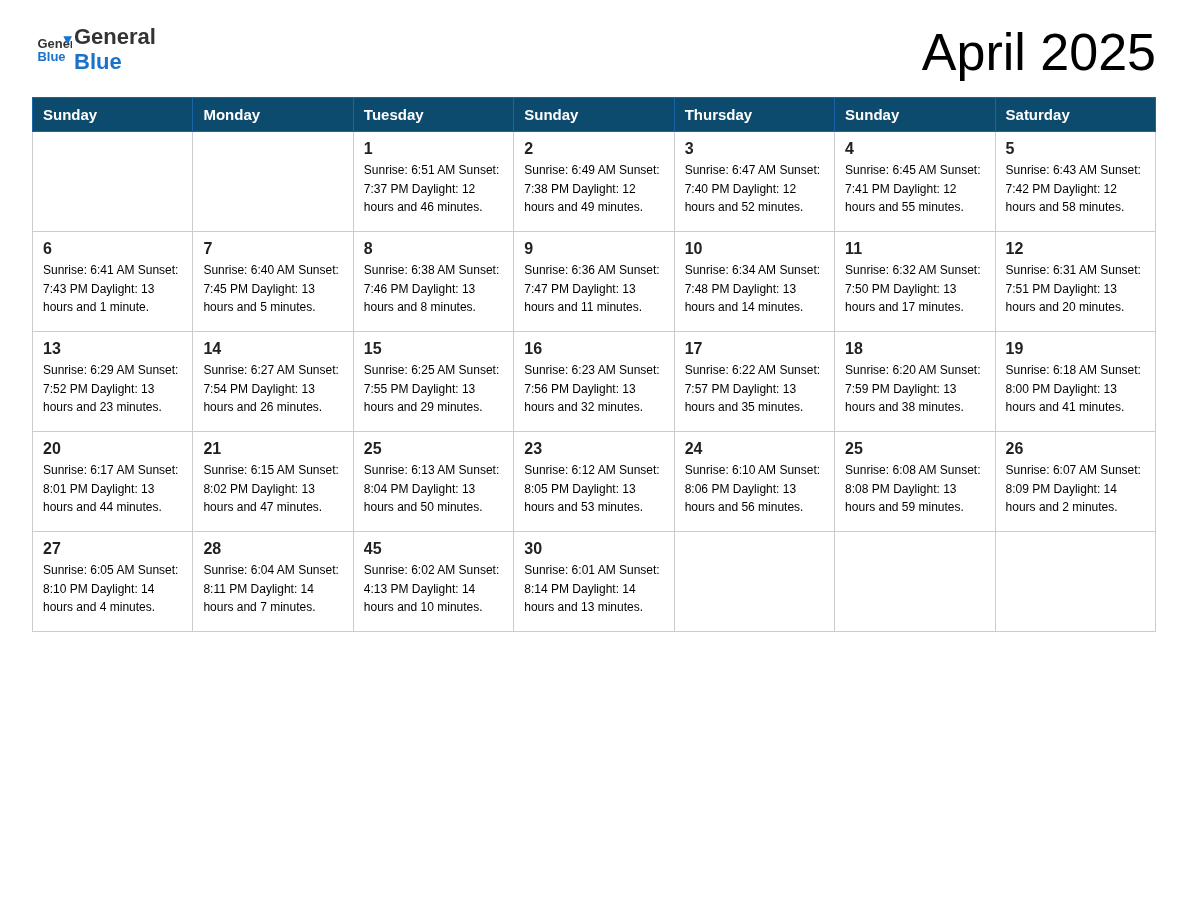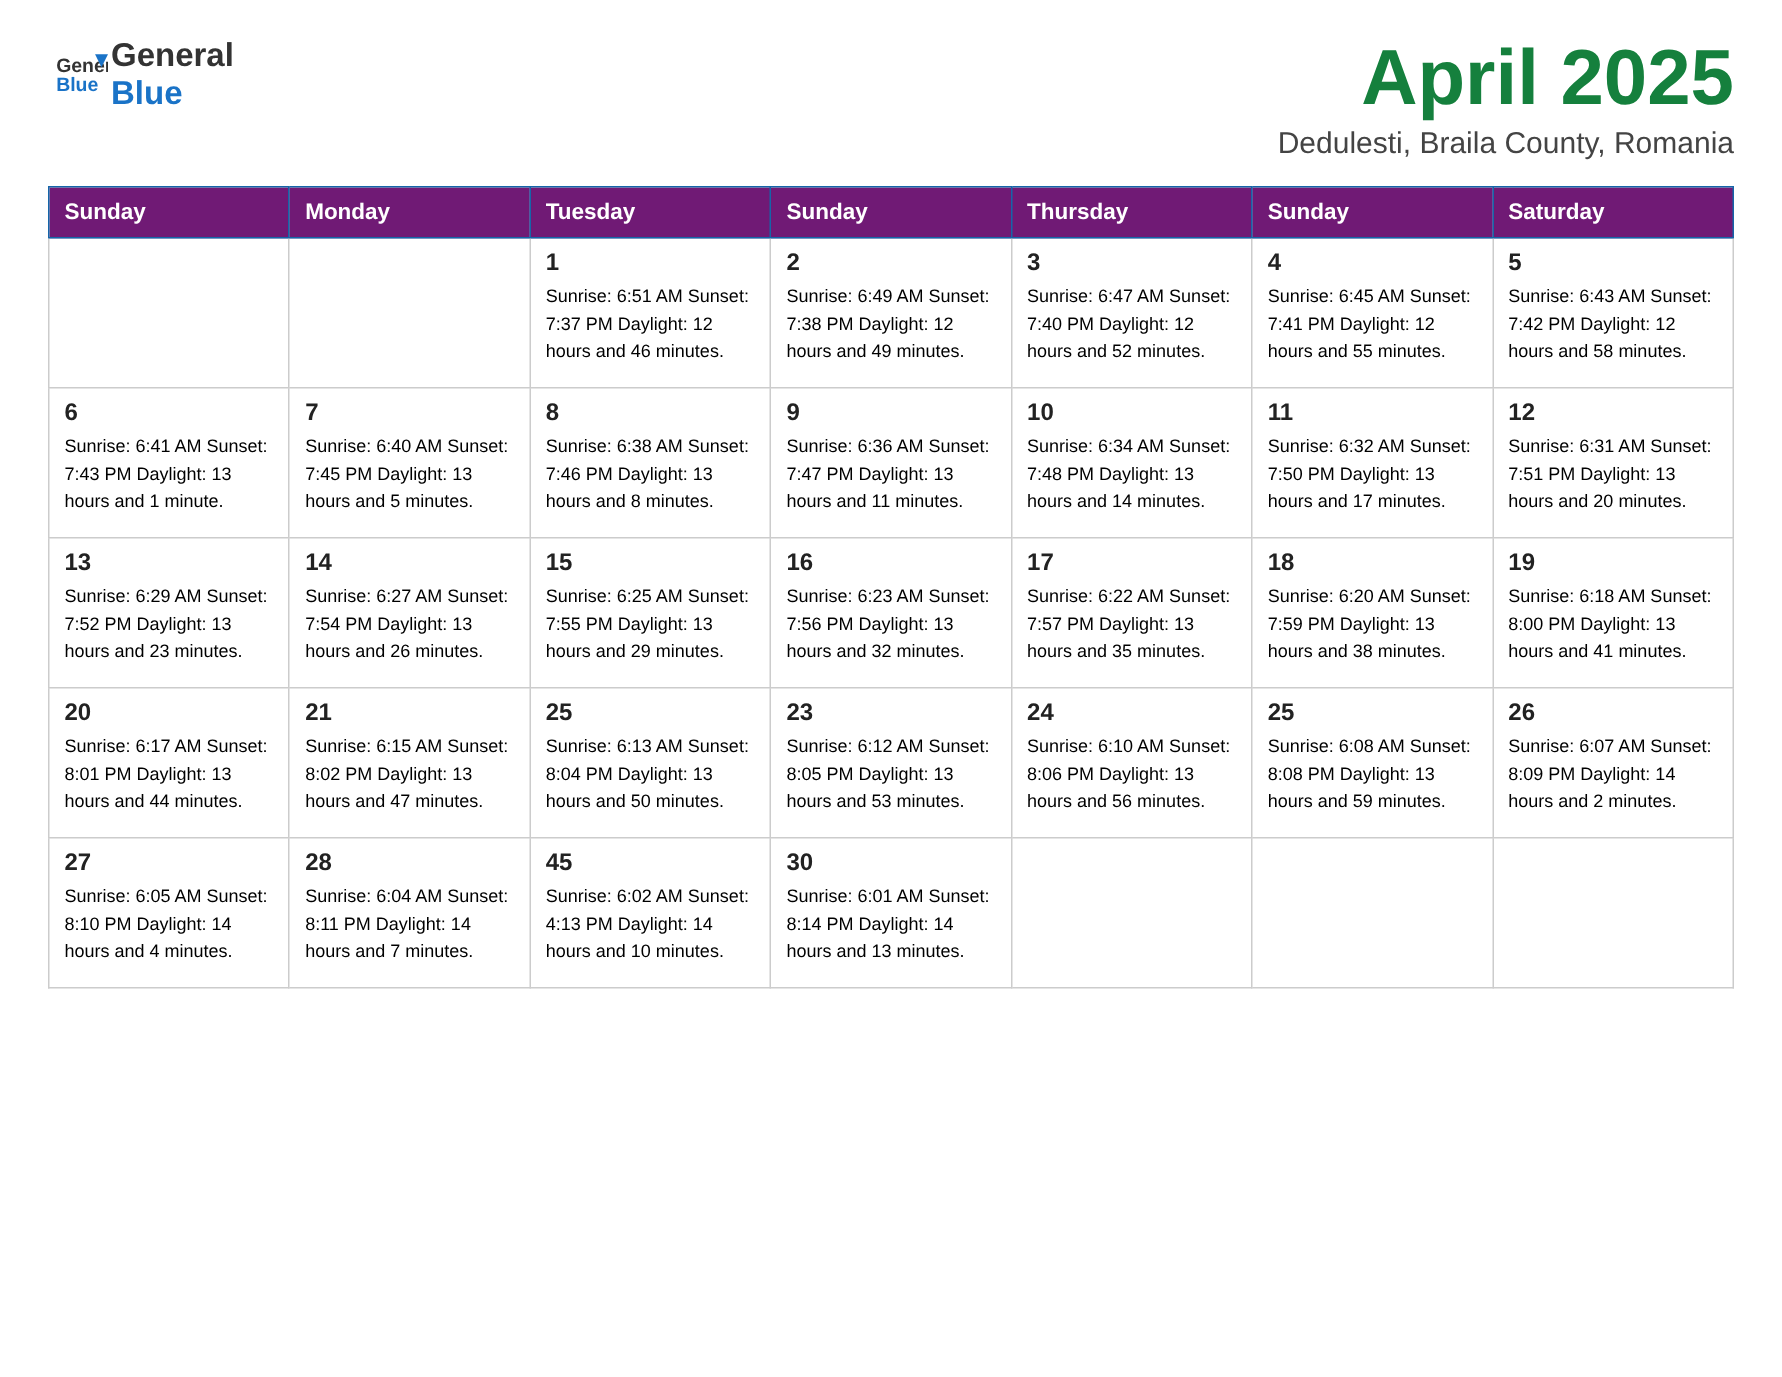--- a/index.html
+++ b/index.html
@@ -24,36 +24,36 @@
     .logo-icon {
       width: 36px;
       height: 36px;
       margin-left: 4px;
     }
     .title-block {
       text-align: right;
     }
     .month-title {
       font-size: 52px;
-      font-weight: bold;
-      color: #15803d;
+      font-weight: normal;
+      color: #000000;
       line-height: 1.1;
     }
     .location-subtitle {
       font-size: 20px;
       color: #444;
       margin-top: 4px;
     }
     .calendar-table {
       width: 100%;
       border-collapse: collapse;
       table-layout: fixed;
     }
     .calendar-table thead tr th {
-      background-color: #701a75;
+      background-color: #0c4a6e;
       color: #fff;
       font-size: 15px;
       font-weight: bold;
       padding: 8px 10px;
       text-align: left;
       border: 1px solid #1565a8;
     }
     .calendar-table tbody tr td {
       vertical-align: top;
       padding: 8px 10px;
@@ -94,21 +94,20 @@
         <polygon points="38,10 50,10 44,22" fill="#1a73c7"></polygon>
       </svg>
     </div>
     <div style="display:flex; flex-direction:column; line-height:1.15; margin-left:2px;">
       <span style="font-size:22px; font-weight:bold; color:#333;">General</span>
       <span style="font-size:22px; font-weight:bold; color:#1a73c7;">Blue</span>
     </div>
   </div>
   <div class="title-block">
     <div class="month-title">April 2025</div>
-    <div class="location-subtitle">Dedulesti, Braila County, Romania</div>
   </div>
 </div>
 
 <table class="calendar-table">
   <thead>
     <tr>
     <th>Sunday</th>
         <th>Monday</th>
         <th>Tuesday</th>
         <th>Sunday</th>

